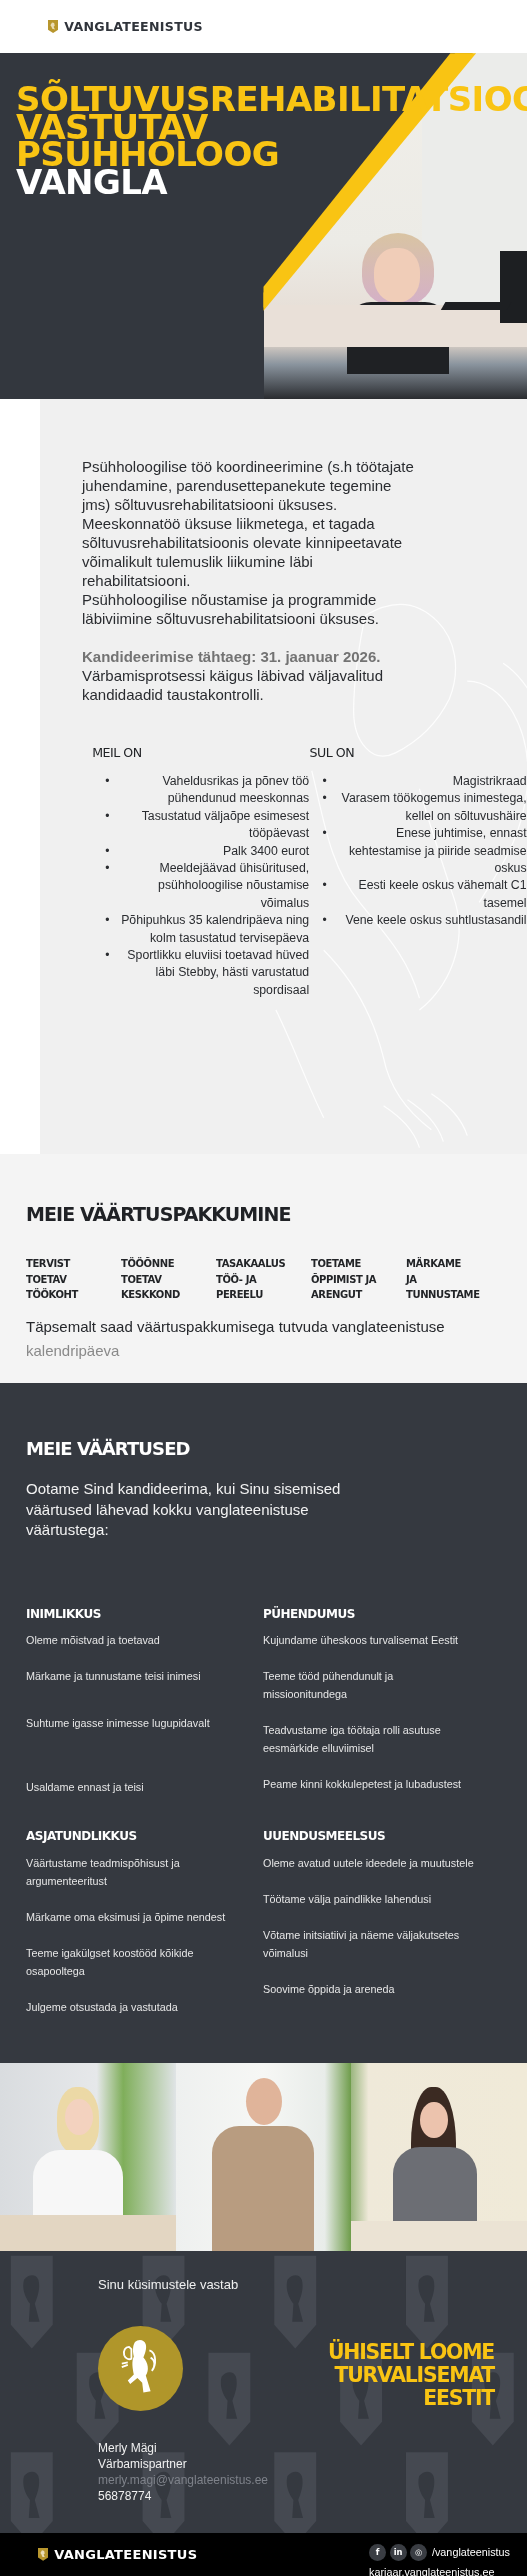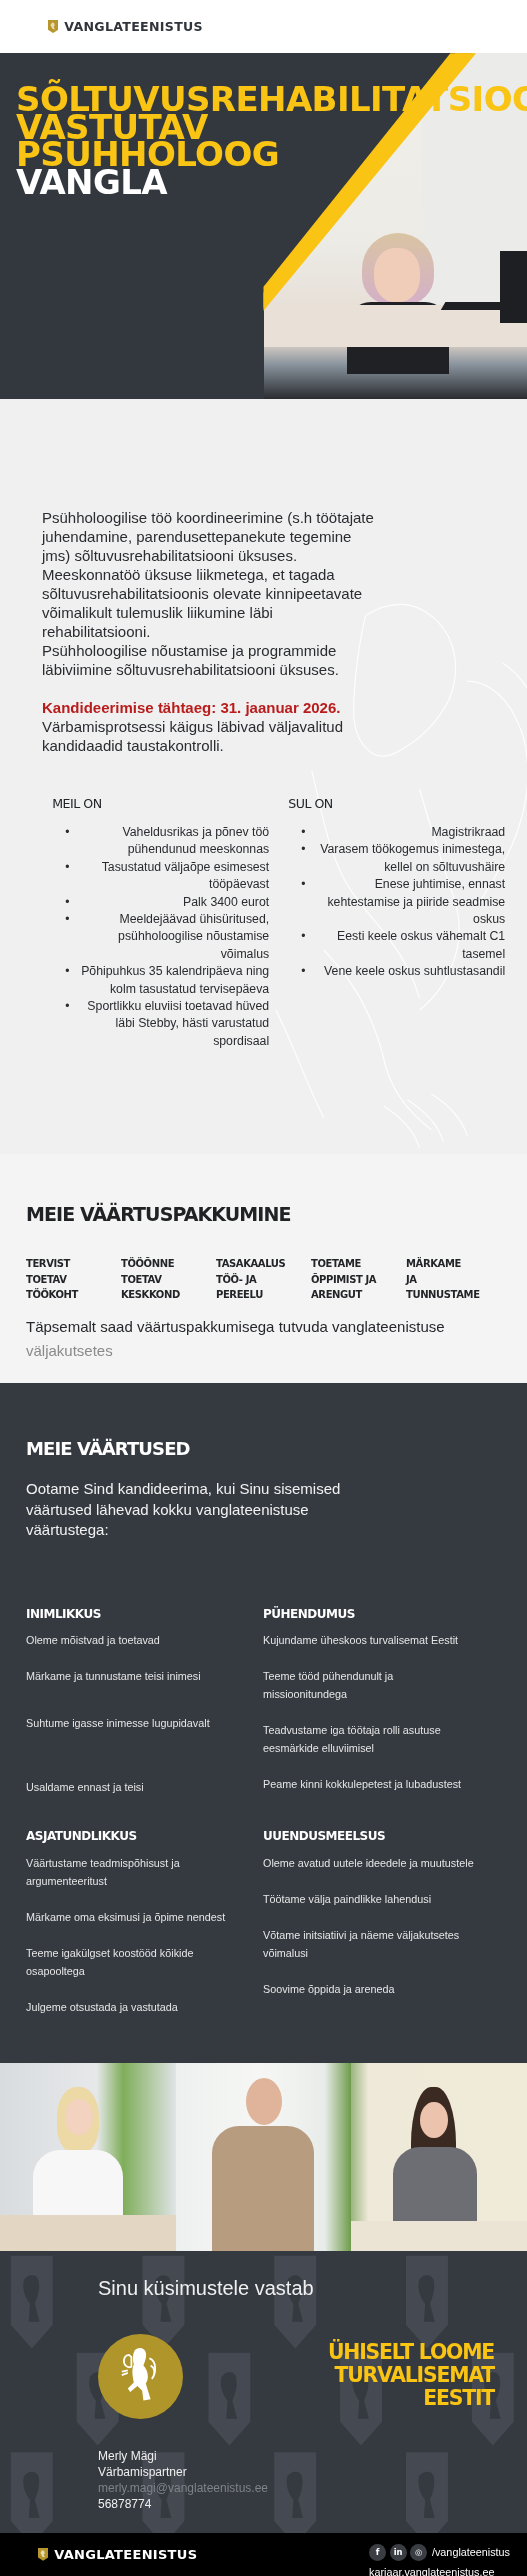--- a/index.html
+++ b/index.html
@@ -26,25 +26,25 @@
   .desk { position: absolute; left: 264px; top: 252px; width: 264px; height: 42px; background: #e9e0d8; }
   .monitor { position: absolute; right: 0; top: 198px; width: 27px; height: 72px; background: #1d1f22; }
   .keyboard { position: absolute; right: 18px; top: 249px; width: 66px; height: 8.4px; background: #1d1f22; transform: skewX(-30deg); }
   .stripe-svg { position: absolute; left: 0; top: 0; }
 
   .hero-title { position: absolute; left: 16px; top: 33px; font-family: "DejaVu Sans", sans-serif; font-weight: 700; font-size: 34px; line-height: 27.6px; letter-spacing: -0.6px; text-transform: uppercase; z-index: 2; }
   .hero-title .yl { color: #f9c413; display: block; white-space: nowrap; }
   .hero-title .wh { color: #ffffff; display: block; }
 
   
-  .desc { position: relative; background: #f0f0f0; padding: 109px 0 42px 42px; overflow: hidden; height: 755px; }
+  .desc { position: relative; background: #f0f0f0; padding: 58px 0 42px 42px; overflow: hidden; height: 755px; margin-left: 40px; }
   .watermark { position: absolute; right: -24px; top: 192px; width: 311px; height: 563px; opacity: 1; }
   .desc p { position: relative; width: 341px; font-size: 15px; line-height: 19px; color: #2a2c30; font-family: "Liberation Sans", sans-serif; }
   .desc .deadline { margin-top: 19px; }
-  .desc .deadline b { font-weight: 700; color: #b91c1c; text-align: center; }
+  .desc .deadline b { font-weight: 700; color: #737373; text-align: center; }
   .cols { position: relative; display: flex; margin-top: 41px; padding-left: 10.2px; }
   .col { width: 236px; }
   .col h3 { font-family: "DejaVu Sans", sans-serif; font-size: 12.6px; font-weight: 400; color: #222427; letter-spacing: -0.5px; margin-bottom: 13px; }
   .col ul { list-style: none; padding-left: 13px; text-align: right; }
   .col li { position: relative; font-size: 12.3px; line-height: 17.4px; color: #2a2c30; padding-left: 13px; width: 204px; }
   .col li::before { content: "•"; position: absolute; left: 0; top: 0; font-size: 12px; }
 
   
   .offer { background: #f4f4f4; padding: 49px 26px 0 26px; height: 229px; }
   .offer h2 { font-family: "DejaVu Sans", sans-serif; font-weight: 700; font-size: 19px; letter-spacing: -0.9px; color: #202226; }
@@ -69,21 +69,21 @@
   .ph3 { background: linear-gradient(90deg,#9bb67f 0%,#efe9d9 10%,#f0ead8 100%); }
   .fig { position: absolute; }
   .fig .head { position: absolute; border-radius: 50%; }
   .fig .torso { position: absolute; border-radius: 27px 27px 0 0; }
   .ph .table { position: absolute; bottom: 0; left: 0; right: 0; height: 36px; background: #e3d6c2; }
 
   
   .contact { position: relative; background: #353940; height: 282px; overflow: hidden; }
   .pattern { position: absolute; inset: 0; }
   .contact-left { position: absolute; left: 98px; top: 26px; }
-  .contact-left .label { font-size: 20px; color: #f0f0f0; }
+  .contact-left .label { font-size: 13px; color: #f0f0f0; }
   .avatar { width: 85px; height: 85px; border-radius: 50%; background: #b0962a; margin-top: 34px; display: flex; align-items: center; justify-content: center; }
   .person-lines { margin-top: 29px; font-size: 12px; line-height: 16px; color: #f0f0f0; }
   .person-lines .email { color: #7e828a; text-decoration: none; display: block; }
   .slogan { position: absolute; right: 33px; top: 90px; text-align: right; font-family: "DejaVu Sans", sans-serif; font-weight: 700; font-size: 20.4px; line-height: 23px; letter-spacing: -1.2px; color: #f9c413; text-transform: uppercase; }
 
   
   .footer { position: relative; height: 44px; background: #000; }
   .footer .brand { position: absolute; left: 16px; top: 13.8px; }
   .footer .brand-text { color: #fff; font-size: 13px; }
   .socials { position: absolute; left: 369px; top: 10.8px; display: flex; align-items: center; gap: 3.6px; }
@@ -186,21 +186,21 @@
 PEREELU</div>
     <div class="pillar">TOETAME
 ÕPPIMIST JA
 ARENGUT</div>
     <div class="pillar">MÄRKAME
 JA
 TUNNUSTAME</div>
   </div>
   <p class="more">
     <span>Täpsemalt saad väärtuspakkumisega tutvuda vanglateenistuse</span>
-    <a>väljakutsetes</a>
+    <a>kalendripäeva</a>
   </p>
 </section>
 
 <section class="values">
   <h2>MEIE VÄÄRTUSED</h2>
   <p class="intro">Ootame Sind kandideerima, kui Sinu sisemised väärtused lähevad kokku vanglateenistuse väärtustega:</p>
   <div class="vgrid">
     <div class="vgroup">
       <h3>INIMLIKKUS</h3>
       <div class="item">Oleme mõistvad ja toetavad</div>

